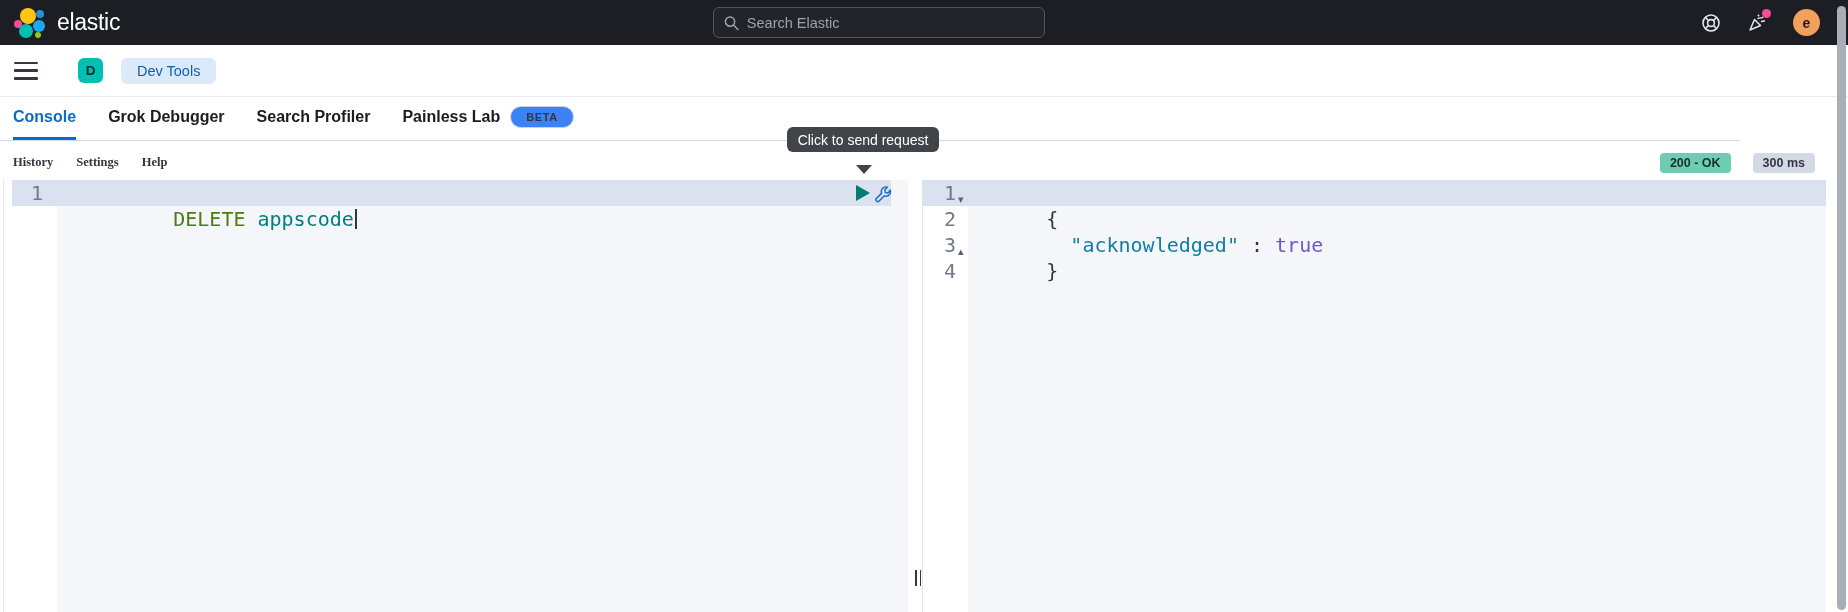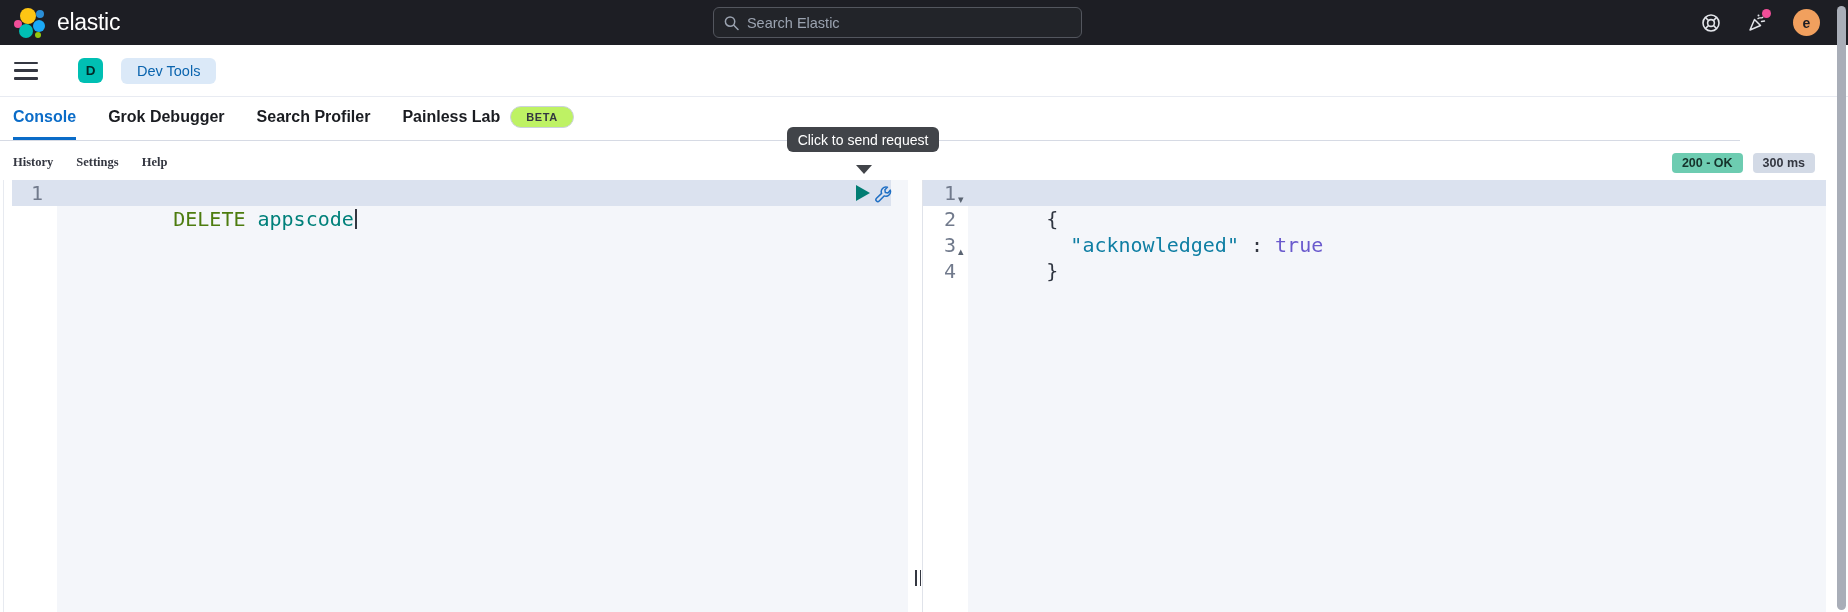--- a/index.html
+++ b/index.html
@@ -5,21 +5,21 @@
   * { margin:0; padding:0; box-sizing:border-box; }
   html,body { width:1848px; height:612px; overflow:hidden; background:#fff;
               font-family:"Liberation Sans", sans-serif; }
   #page { position:relative; width:1848px; height:612px; background:#fff; }
 
   
   .top-header { position:absolute; left:0; top:0; width:1848px; height:45px;
                 background:#1d1e24; display:flex; align-items:center; }
   .logo-wrap { display:flex; align-items:center; gap:10px; padding-left:13px; cursor:pointer; }
   .logo-text { color:#fff; font-size:23px; font-weight:500; letter-spacing:-0.3px; }
-  .search-box { position:absolute; left:713px; top:7px; width:369px; height:31px;
+  .search-box { position:absolute; left:713px; top:7px; width:332px; height:31px;
                 background:#222429; border:1px solid #53565e; border-radius:6px;
                 display:flex; align-items:center; padding:12px 10px; gap:8px; }
   .search-input { background:transparent; border:none; outline:none; color:#d4d7de;
                   font-size:14.5px; width:100%; }
   .search-input::placeholder { color:#9ba3b0; }
   .header-icons { position:absolute; right:28px; top:0; height:45px;
                   display:flex; align-items:center; gap:26px; }
   .hicon { width:20px; height:20px; position:relative; cursor:pointer; }
   .notif-dot { position:absolute; right:-4px; top:-4px; width:9px; height:9px;
                border-radius:50%; background:#f04e98; }
@@ -46,31 +46,31 @@
                 padding:5px 16px; border-radius:6px; cursor:pointer; }
 
   
   .tabs-row { position:absolute; left:0; top:97px; width:1740px; height:44px;
               border-bottom:1px solid #d6dae4; display:flex; align-items:stretch;
               gap:32px; padding-left:13px; background:#fff; }
   .tab { display:flex; align-items:center; gap:10px; font-size:16px; font-weight:700;
          color:#1a1c21; cursor:pointer; border-bottom:3px solid transparent;
          padding-bottom:0; }
   .tab.active { color:#0a6cc8; border-bottom-color:#0a6cc8; }
-  .beta-pill { border:1px solid #cbd2dc; background:#bef264; color:#343741;
+  .beta-pill { border:1px solid #cbd2dc; background:#3b82f6; color:#343741;
                font-size:11px; font-weight:700; letter-spacing:.6px;
                padding:4px 15px; border-radius:13px; }
 
   
   .toolbar-row { position:absolute; left:0; top:141px; width:1848px; height:39px;
                  display:flex; align-items:center; background:#fff; }
   .menu-items { display:flex; gap:23px; padding-left:13px; padding-top:4px; }
   .menu-item { font-size:12.5px; font-weight:700; color:#343741; cursor:pointer;font-family:Liberation Serif, serif; }
   .status-badges { position:absolute; right:33px; top:0; height:39px;
-                   display:flex; align-items:center; gap:10px; padding-top:4px; }
+                   display:flex; align-items:center; gap:22px; padding-top:4px; }
   .badge { font-size:12.5px; font-weight:600; color:#15322b; padding:3px 10px;
            border-radius:4px; white-space:nowrap; }
   .badge.ok { background:#6dccb1; }
   .badge.ms { background:#d3dae6; color:#343741; }
 
   
   .editor-region { position:absolute; left:0; top:180px; width:1848px; height:432px;
                    background:#fff;
                    font-family:"DejaVu Sans Mono", monospace; font-size:20px;
                    line-height:26px; }

